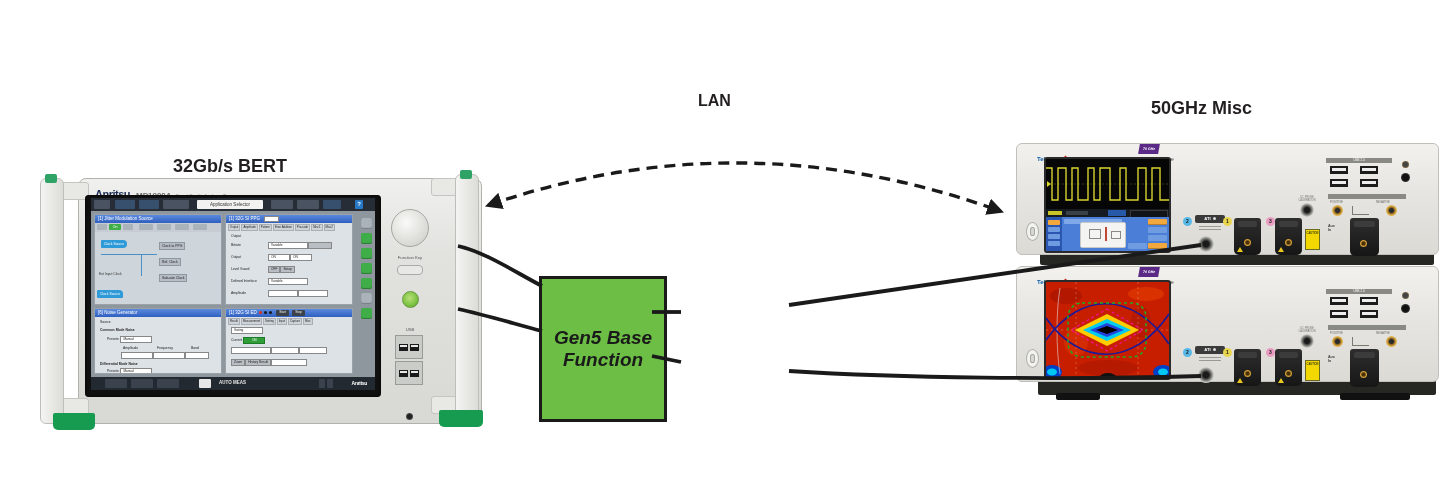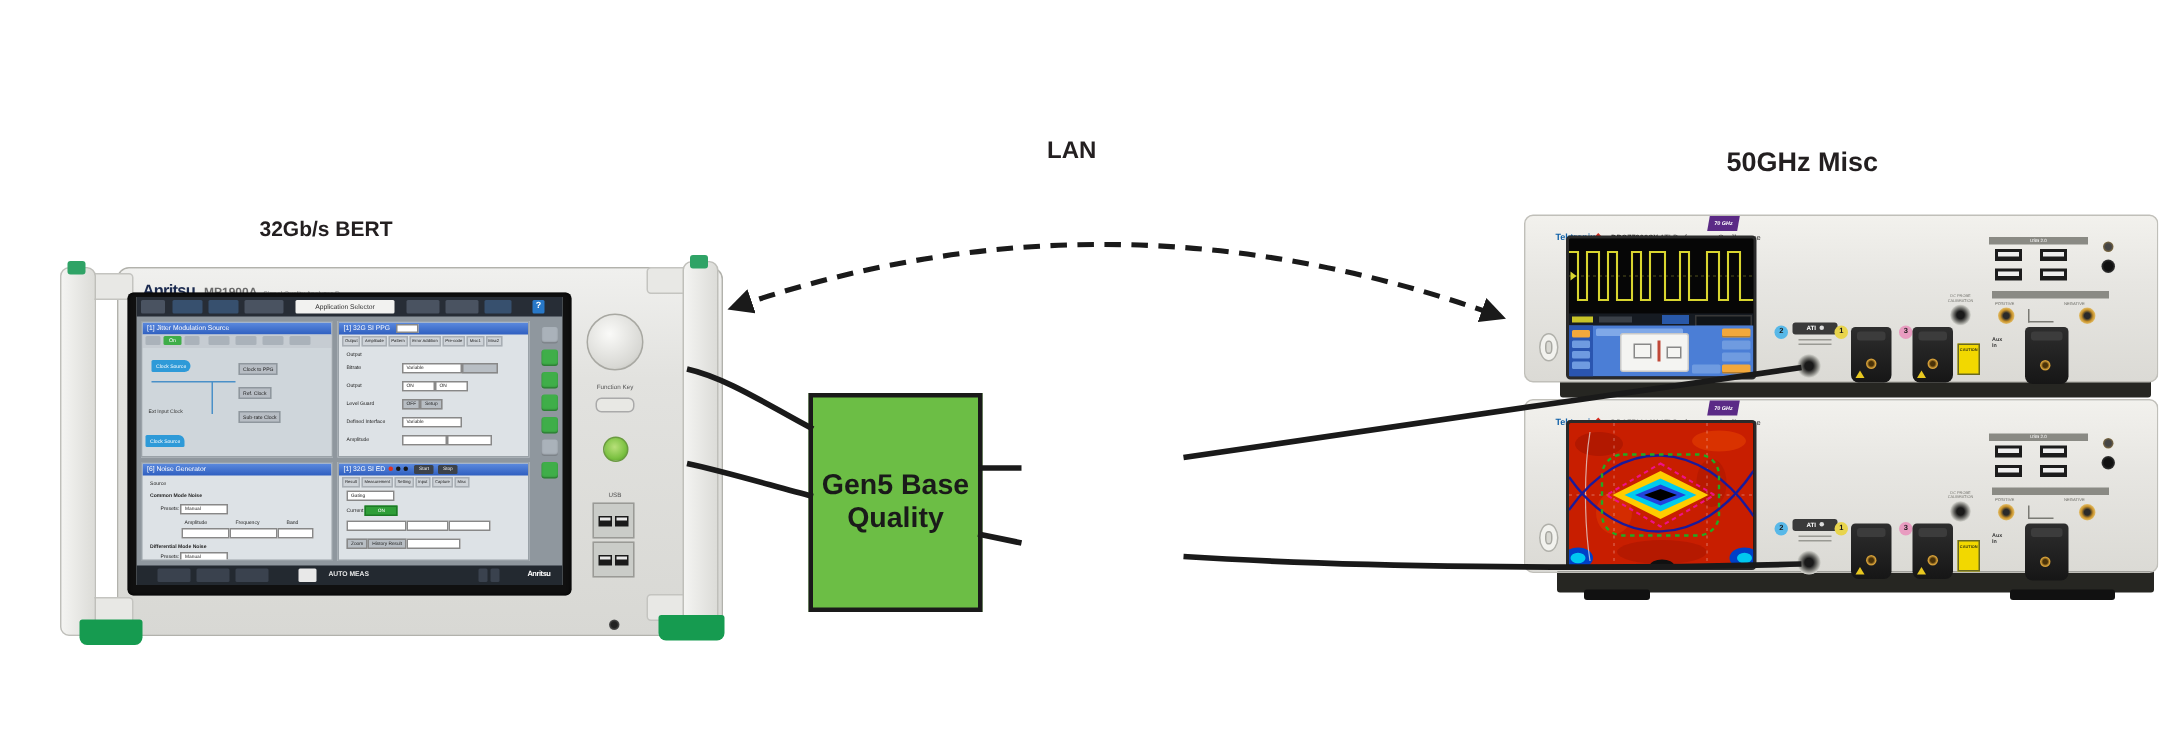--- a/index.html
+++ b/index.html
@@ -156,21 +156,21 @@
   .difflbl{position:absolute;font-size:2.8px;color:#6a6a64;}
   .auxlbl{position:absolute;font-size:3.6px;font-weight:bold;color:#3a3a3a;line-height:4px;}
   .squig{position:absolute;width:16px;height:8px;border-bottom:1px solid #7a7a74;border-left:1px solid #7a7a74;}
   .sbase{position:absolute;background:#262622;border-radius:2px;z-index:1;}
 </style>
 </head>
 <body>
 
 <div class="canvas">
 
-  <div class="lbl" style="left:173px;top:144px;font-size:14px;">32Gb/s BERT</div>
+  <div class="lbl" style="left:173px;top:156px;font-size:18px;">32Gb/s BERT</div>
   <div class="lbl" style="left:698px;top:92px;font-size:16px;">LAN</div>
   <div class="lbl" style="left:1151px;top:98px;font-size:18px;">50GHz Misc</div>
 
   <div class="bert">
     <div class="sideconn" style="left:402px;top:57px;height:25px;"></div>
     <div class="sideconn" style="left:402px;top:102px;height:26px;"></div>
     <div class="sideconn" style="left:402px;top:140px;height:68px;"></div>
 
     <div class="body"></div>
 
@@ -319,23 +319,23 @@
           <div class="usbp"></div>
       </div>
       <div class="usbblk" style="top:166px;">
         <div class="usbp"></div>
           <div class="usbp"></div>
       </div>
       <div class="bjack"></div>
     </div>
   </div>
 
-  <div class="gbox" style="left:539px;top:262px;width:116px;height:146px;">
+  <div class="gbox" style="left:539px;top:276px;width:128px;height:146px;font-style:italic;">
     <div>Gen5 Base</div>
-    <div>Quality</div>
+    <div>Function</div>
   </div>
 
   <div class="sbase" style="left:1040px;top:253px;width:394px;height:12px;"></div>
   <div class="sbase" style="left:1038px;top:380px;width:398px;height:15px;"></div>
   <div class="sbase" style="left:1056px;top:393px;width:44px;height:7px;background:#111;"></div>
   <div class="sbase" style="left:1340px;top:393px;width:70px;height:7px;background:#111;"></div>
 
   <div class="scope" style="top:143px;height:112px;">
     <div class="scope-brand">
       <span class="tek-logo">Tektronix</span>

